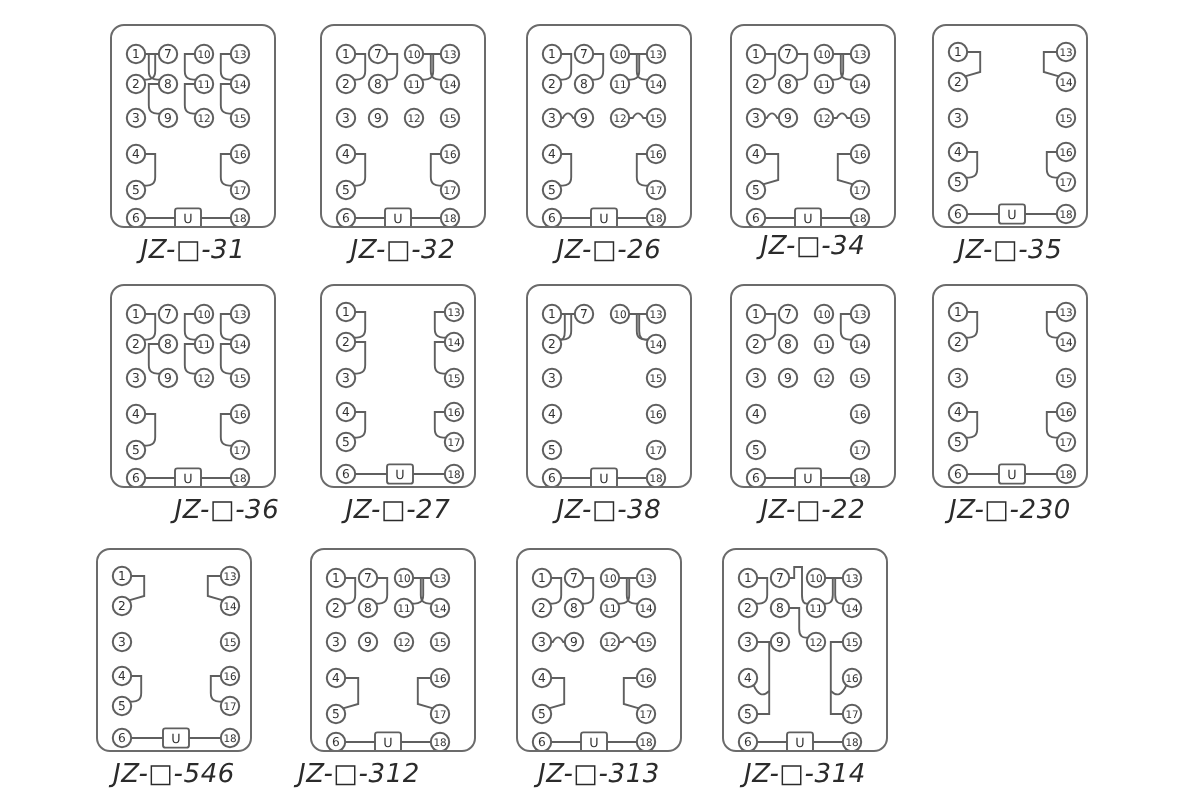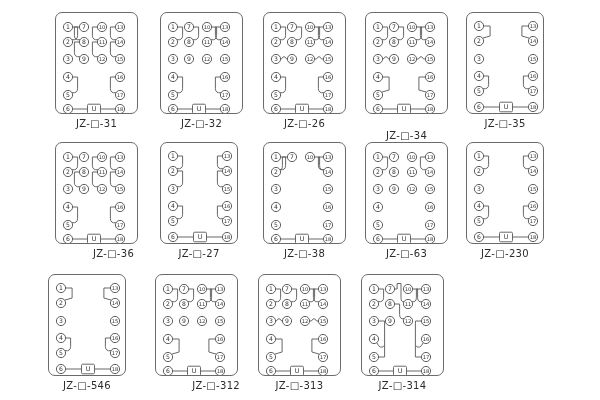--- a/index.html
+++ b/index.html
@@ -1,20 +1,20 @@
 <!DOCTYPE html>
 <html><head>
 <meta charset="utf-8">
 <style>
   html,body{margin:0;padding:0;background:#ffffff;}
   #canvas{position:relative;width:600px;height:400px;background:#ffffff;overflow:hidden;
           font-family:"DejaVu Sans",sans-serif;}
   .dbox{position:absolute;border:1px solid #6b6b6b;border-radius:7px;background:#ffffff;box-sizing:border-box;}
   .dbox svg{display:block;}
-  .dlabel{position:absolute;text-align:center;font-size:10px;letter-spacing:.3px;color:#2b2b2b;}
+  .dlabel{position:absolute;text-align:center;font-size:13px;letter-spacing:.3px;color:#2b2b2b;font-style:italic;}
 </style>
 </head>
 <body>
 
 <div id="canvas">
     <div class="dbox" style="left: 55px; top: 12px; width: 83px; height: 102px;">
       <svg width="81" height="100" viewBox="0 0 81 100">
         <path d="M16.6 14 H21.6 V22.5 Q21.6 27.5 15.9 26.7" fill="none" stroke="#5f5f5f" stroke-width="0.95"></path>
         <path d="M23.4 14 H18.4 V22.5 Q18.4 27.5 24.1 26.7" fill="none" stroke="#5f5f5f" stroke-width="0.95"></path>
         <path d="M23.4 29 H18.4 V39.5 Q18.4 44.5 24.1 43.7" fill="none" stroke="#5f5f5f" stroke-width="0.95"></path>
@@ -356,21 +356,21 @@
         <g>
           <circle cx="64" cy="82" r="4.6" fill="#fff" stroke="#5f5f5f" stroke-width="1"></circle>
           <text x="64" y="84.1" text-anchor="middle" font-size="5.2" fill="#333333">17</text>
         </g>
         <g>
           <circle cx="64" cy="96" r="4.6" fill="#fff" stroke="#5f5f5f" stroke-width="1"></circle>
           <text x="64" y="98.1" text-anchor="middle" font-size="5.2" fill="#333333">18</text>
         </g>
       </svg>
     </div>
-    <div class="dlabel" style="left: 365px; top: 130px; width: 83px;">JZ-□-34</div>
+    <div class="dlabel" style="left: 365px; top: 116px; width: 83px;">JZ-□-34</div>
     <div class="dbox" style="left: 466px; top: 12px; width: 78px; height: 102px;">
       <svg width="76" height="100" viewBox="0 0 76 100">
         <path d="M16.6 13 H23.1 V23 L15.5 25.2" fill="none" stroke="#5f5f5f" stroke-width="0.95"></path>
         <path d="M61.4 13 H54.9 V23 L62.5 25.2" fill="none" stroke="#5f5f5f" stroke-width="0.95"></path>
         <path d="M16.6 63 H21.6 V71.5 Q21.6 76.5 15.9 75.7" fill="none" stroke="#5f5f5f" stroke-width="0.95"></path>
         <path d="M61.4 63 H56.4 V71.5 Q56.4 76.5 62.1 75.7" fill="none" stroke="#5f5f5f" stroke-width="0.95"></path>
         <path d="M16.6 94 H32.5 M45.5 94 H61.4" fill="none" stroke="#5f5f5f" stroke-width="0.95"></path>
         <rect x="32.5" y="89.2" width="13" height="9.6" rx="1.2" fill="#fff" stroke="#5f5f5f" stroke-width="0.95"></rect>
         <text x="39" y="96.3" text-anchor="middle" font-size="6.4" fill="#333333">U</text>
         <g>
@@ -716,21 +716,21 @@
         <g>
           <circle cx="64" cy="82" r="4.6" fill="#fff" stroke="#5f5f5f" stroke-width="1"></circle>
           <text x="64" y="84.1" text-anchor="middle" font-size="5.2" fill="#333333">17</text>
         </g>
         <g>
           <circle cx="64" cy="96" r="4.6" fill="#fff" stroke="#5f5f5f" stroke-width="1"></circle>
           <text x="64" y="98.1" text-anchor="middle" font-size="5.2" fill="#333333">18</text>
         </g>
       </svg>
     </div>
-    <div class="dlabel" style="left: 365px; top: 248px; width: 83px;">JZ-□-63</div>
+    <div class="dlabel" style="left: 365px; top: 248px; width: 83px;">JZ-□-22</div>
     <div class="dbox" style="left: 466px; top: 142px; width: 78px; height: 102px;">
       <svg width="76" height="100" viewBox="0 0 76 100">
         <path d="M16.6 13 H21.6 V21.5 Q21.6 26.5 15.9 25.7" fill="none" stroke="#5f5f5f" stroke-width="0.95"></path>
         <path d="M61.4 13 H56.4 V21.5 Q56.4 26.5 62.1 25.7" fill="none" stroke="#5f5f5f" stroke-width="0.95"></path>
         <path d="M16.6 63 H21.6 V71.5 Q21.6 76.5 15.9 75.7" fill="none" stroke="#5f5f5f" stroke-width="0.95"></path>
         <path d="M61.4 63 H56.4 V71.5 Q56.4 76.5 62.1 75.7" fill="none" stroke="#5f5f5f" stroke-width="0.95"></path>
         <path d="M16.6 94 H32.5 M45.5 94 H61.4" fill="none" stroke="#5f5f5f" stroke-width="0.95"></path>
         <rect x="32.5" y="89.2" width="13" height="9.6" rx="1.2" fill="#fff" stroke="#5f5f5f" stroke-width="0.95"></rect>
         <text x="39" y="96.3" text-anchor="middle" font-size="6.4" fill="#333333">U</text>
         <g>
@@ -922,21 +922,21 @@
         <g>
           <circle cx="64" cy="82" r="4.6" fill="#fff" stroke="#5f5f5f" stroke-width="1"></circle>
           <text x="64" y="84.1" text-anchor="middle" font-size="5.2" fill="#333333">17</text>
         </g>
         <g>
           <circle cx="64" cy="96" r="4.6" fill="#fff" stroke="#5f5f5f" stroke-width="1"></circle>
           <text x="64" y="98.1" text-anchor="middle" font-size="5.2" fill="#333333">18</text>
         </g>
       </svg>
     </div>
-    <div class="dlabel" style="left: 157px; top: 380px; width: 83px; text-align: right;">JZ-□-312</div>
+    <div class="dlabel" style="left: 138px; top: 380px; width: 83px;">JZ-□-312</div>
     <div class="dbox" style="left: 258px; top: 274px; width: 83px; height: 102px;">
       <svg width="81" height="100" viewBox="0 0 81 100">
         <path d="M16.6 14 H21.6 V22.5 Q21.6 27.5 15.9 26.7" fill="none" stroke="#5f5f5f" stroke-width="0.95"></path>
         <path d="M32.6 14 H37.6 V22.5 Q37.6 27.5 31.9 26.7" fill="none" stroke="#5f5f5f" stroke-width="0.95"></path>
         <path d="M50.6 14 H55.6 V22.5 Q55.6 27.5 49.9 26.7" fill="none" stroke="#5f5f5f" stroke-width="0.95"></path>
         <path d="M59.4 14 H54.4 V22.5 Q54.4 27.5 60.1 26.7" fill="none" stroke="#5f5f5f" stroke-width="0.95"></path>
         <path d="M16.6 46 H17.4 Q20 41.4 22.6 46 H23.4" fill="none" stroke="#5f5f5f" stroke-width="0.95"></path>
         <path d="M50.6 46 H52.4 Q55 41.4 57.6 46 H59.4" fill="none" stroke="#5f5f5f" stroke-width="0.95"></path>
         <path d="M16.6 64 H23.1 V77 L15.5 79.2" fill="none" stroke="#5f5f5f" stroke-width="0.95"></path>
         <path d="M59.4 64 H52.9 V77 L60.5 79.2" fill="none" stroke="#5f5f5f" stroke-width="0.95"></path>

